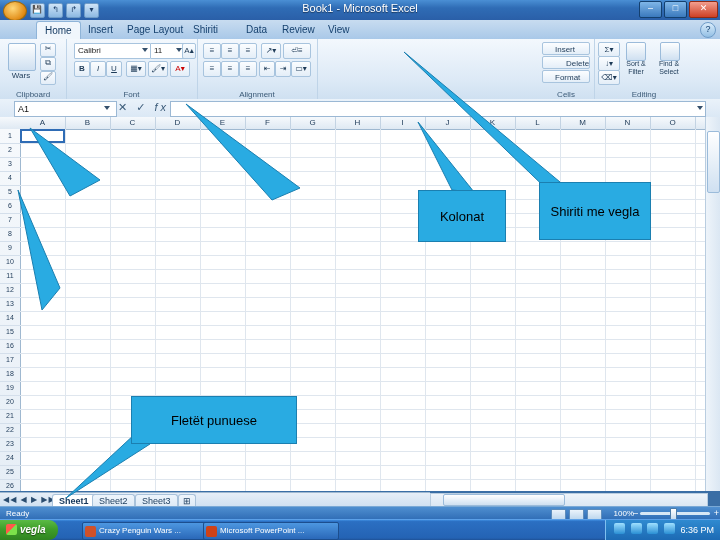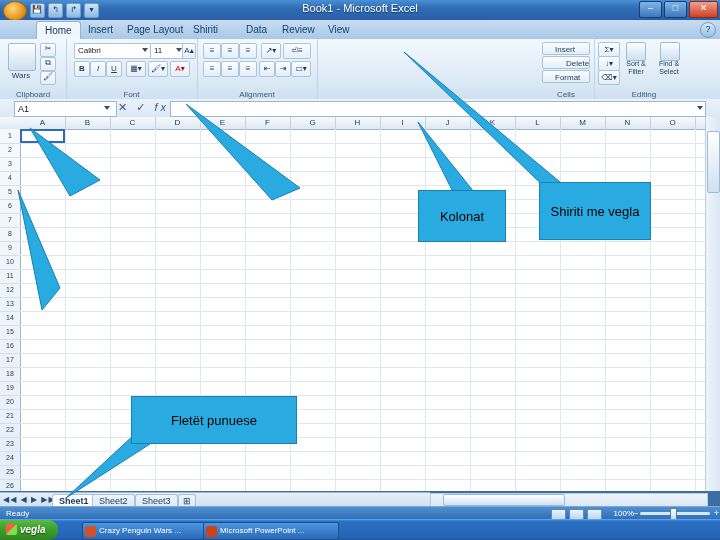--- a/index.html
+++ b/index.html
@@ -376,20 +376,27 @@
       <span class="startflag"></span><span>vegla</span>
     </div>
     <div class="tbtn" style="left:82px;width:118px;">
       <span class="tbico" style="background:#d0512a;"></span>
       <span>Crazy Penguin Wars ...</span>
     </div>
     <div class="tbtn" style="left:203px;width:118px;">
       <span class="tbico" style="background:#cf4218;"></span>
       <span>Microsoft PowerPoint ...</span>
     </div>
+    <div class="tray">
+      <span class="trayico"></span>
+      <span class="trayico"></span>
+      <span class="trayico"></span>
+      <span class="trayico"></span>
+      <span>6:36 PM</span>
+    </div>
   </div>
 
   <svg class="tail" style="left:0;top:0;width:720px;height:540px;">
 
     <polygon points="30,128 100,180 70,196" fill="#29ABE2" stroke="#1b7fb0" stroke-width="1"></polygon>
 
     <polygon points="186,104 300,188 272,200" fill="#29ABE2" stroke="#1b7fb0" stroke-width="1"></polygon>
 
     <polygon points="418,122 452,190 474,192" fill="#29ABE2" stroke="#1b7fb0" stroke-width="1"></polygon>
 

